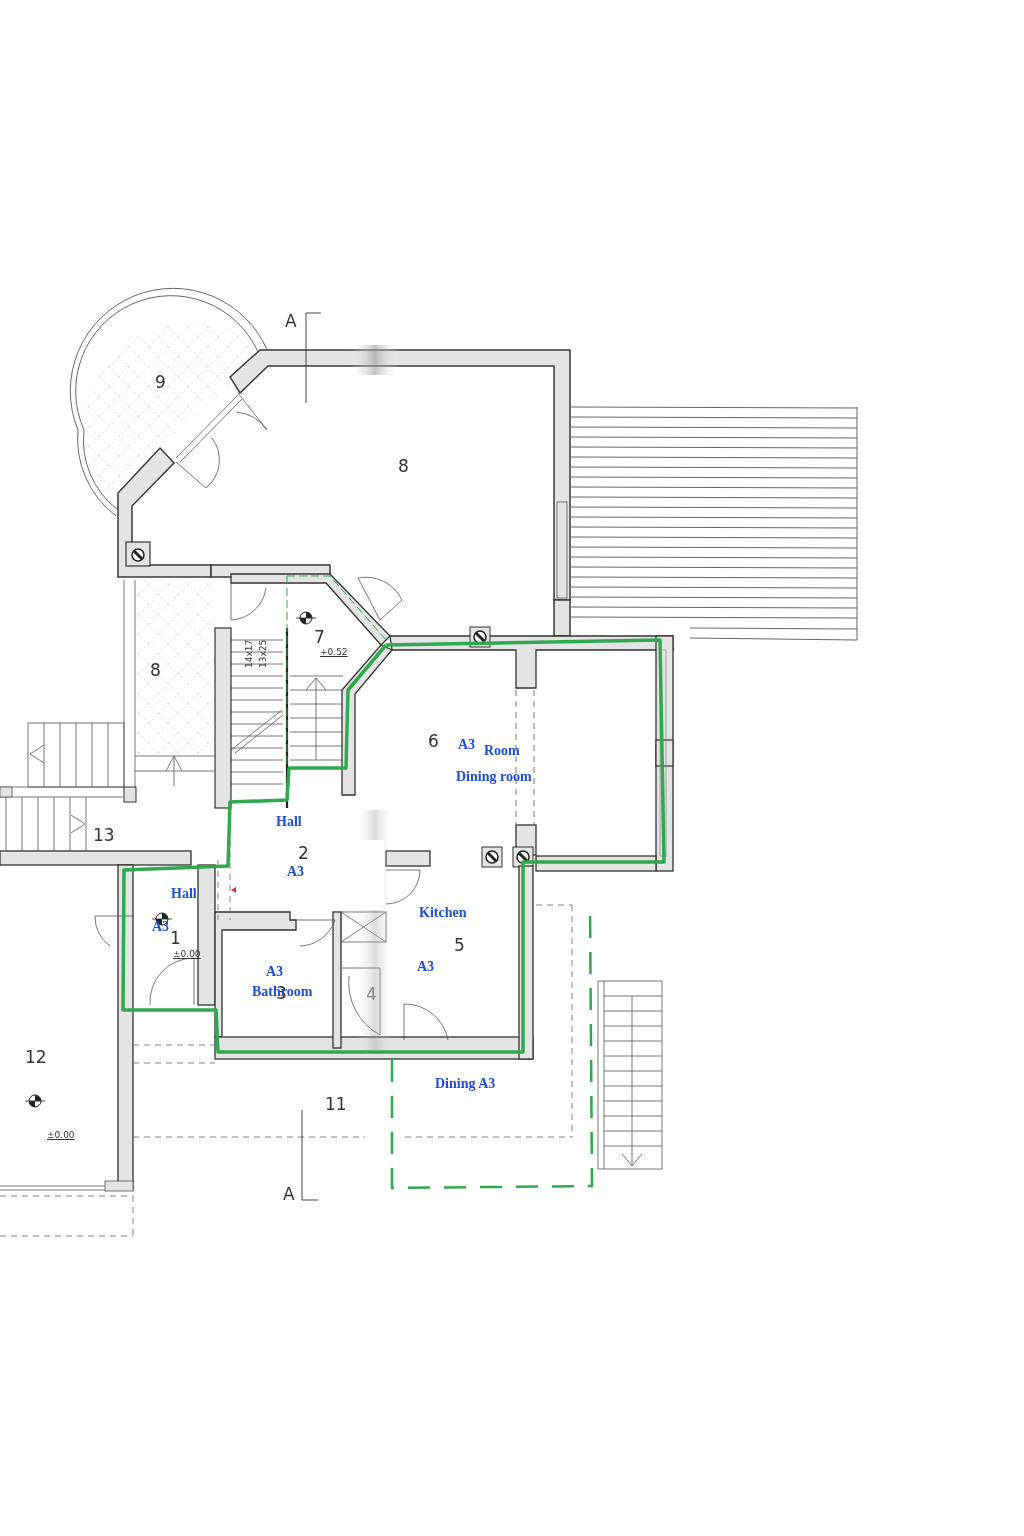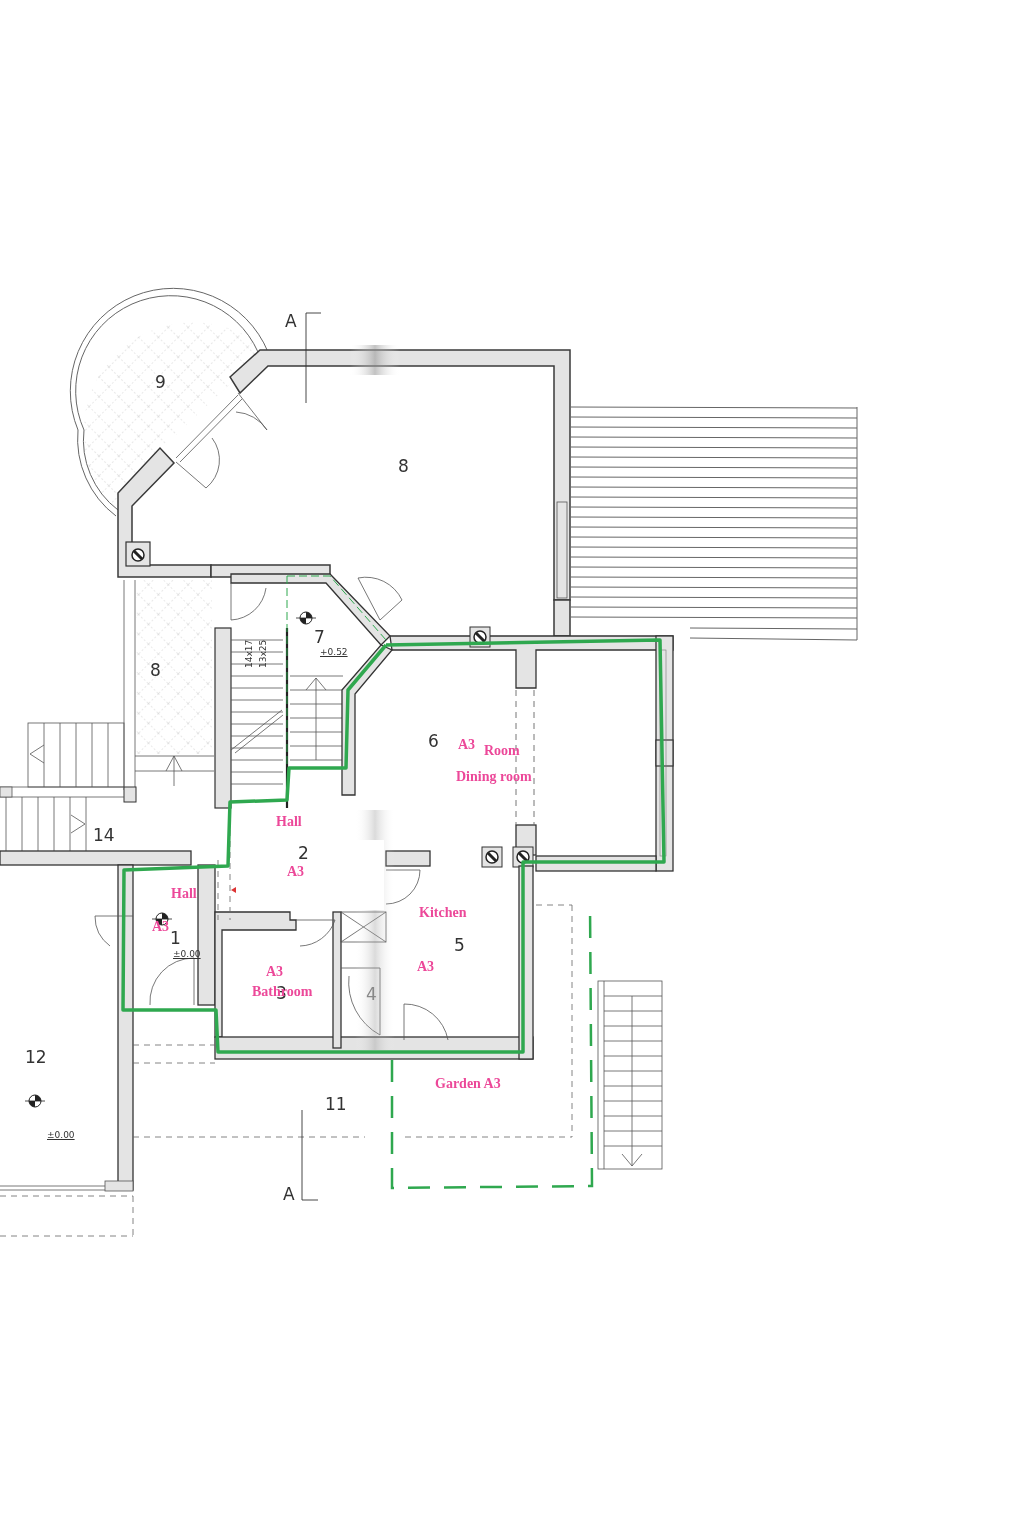--- a/index.html
+++ b/index.html
@@ -1,19 +1,19 @@
 <!DOCTYPE html>
 <html><head>
 <meta charset="utf-8">
 <style>
   html, body { margin: 0; padding: 0; background: #ffffff; }
   body { width: 1024px; height: 1536px; position: relative; overflow: hidden; font-family: "DejaVu Sans", sans-serif; }
   #plan { position: absolute; left: 0; top: 0; width: 1024px; height: 1536px; }
   .lbl { position: absolute; color: #333; font-family: "DejaVu Sans", sans-serif; font-size: 17px; line-height: 1; }
-  .glbl { position: absolute; color: #ec4899; font-family: "Liberation Serif", serif; font-weight: bold; font-size: 14px; line-height: 1; white-space: nowrap; text-align: right; }
+  .glbl { position: absolute; color: #1d4ed8; font-family: "Liberation Serif", serif; font-weight: bold; font-size: 14px; line-height: 1; white-space: nowrap; text-align: right; }
   .lvl { position: absolute; font-family: "DejaVu Sans", sans-serif; font-size: 9px; color: #333; text-decoration: underline; margin-top: 40px; }
   .sec { position: absolute; font-family: "DejaVu Sans", sans-serif; font-size: 17px; color: #333; }
   .stair-txt { position: absolute; font-family: "DejaVu Sans", sans-serif; font-size: 9px; color: #333; transform: rotate(-90deg); transform-origin: left top; white-space: nowrap; }
 </style>
 </head>
 <body>
 
 <svg id="plan" viewBox="0 0 1024 1536" xmlns="http://www.w3.org/2000/svg">
   <defs>
     <pattern id="tile" width="14" height="14" patternUnits="userSpaceOnUse" patternTransform="rotate(45)">
@@ -278,34 +278,34 @@
 <div class="lbl" style="left:276px;top:985px;">3</div>
 <div class="lbl" style="left:366px;top:986px;color:#888;">4</div>
 <div class="lbl" style="left:454px;top:937px;">5</div>
 <div class="lbl" style="left:428px;top:733px;">6</div>
 <div class="lbl" style="left:314px;top:629px;">7</div>
 <div class="lbl" style="left:398px;top:458px;">8</div>
 <div class="lbl" style="left:155px;top:374px;">9</div>
 <div class="lbl" style="left:150px;top:662px;">8</div>
 <div class="lbl" style="left:325px;top:1096px;">11</div>
 <div class="lbl" style="left:25px;top:1049px;">12</div>
-<div class="lbl" style="left:93px;top:827px;">14</div>
+<div class="lbl" style="left:93px;top:827px;">13</div>
 
 <div class="glbl" style="left:484px;top:732px;margin-top:12px;">Room</div>
 <div class="glbl" style="left:458px;top:738px;">A3</div>
 <div class="glbl" style="left:456px;top:770px;">Dining room</div>
 <div class="glbl" style="left:276px;top:815px;">Hall</div>
 <div class="glbl" style="left:287px;top:865px;">A3</div>
 <div class="glbl" style="left:171px;top:887px;">Hall</div>
 <div class="glbl" style="left:152px;top:920px;">A3</div>
 <div class="glbl" style="left:419px;top:906px;">Kitchen</div>
 <div class="glbl" style="left:417px;top:960px;">A3</div>
 <div class="glbl" style="left:266px;top:965px;">A3</div>
 <div class="glbl" style="left:252px;top:985px;">Bathroom</div>
-<div class="glbl" style="left:435px;top:1077px;">Garden A3</div>
+<div class="glbl" style="left:435px;top:1077px;">Dining A3</div>
 
 <div class="lvl" style="left:320px;top:607px;">+0.52</div>
 <div class="lvl" style="left:173px;top:909px;">±0.00</div>
 <div class="lvl" style="left:47px;top:1090px;">±0.00</div>
 
 <div class="sec" style="left:285px;top:311px;">A</div>
 <div class="sec" style="left:283px;top:1184px;">A</div>
 
 <div class="stair-txt" style="left:244px;top:668px;">14x17</div>
 <div class="stair-txt" style="left:258px;top:668px;">13x25</div>

